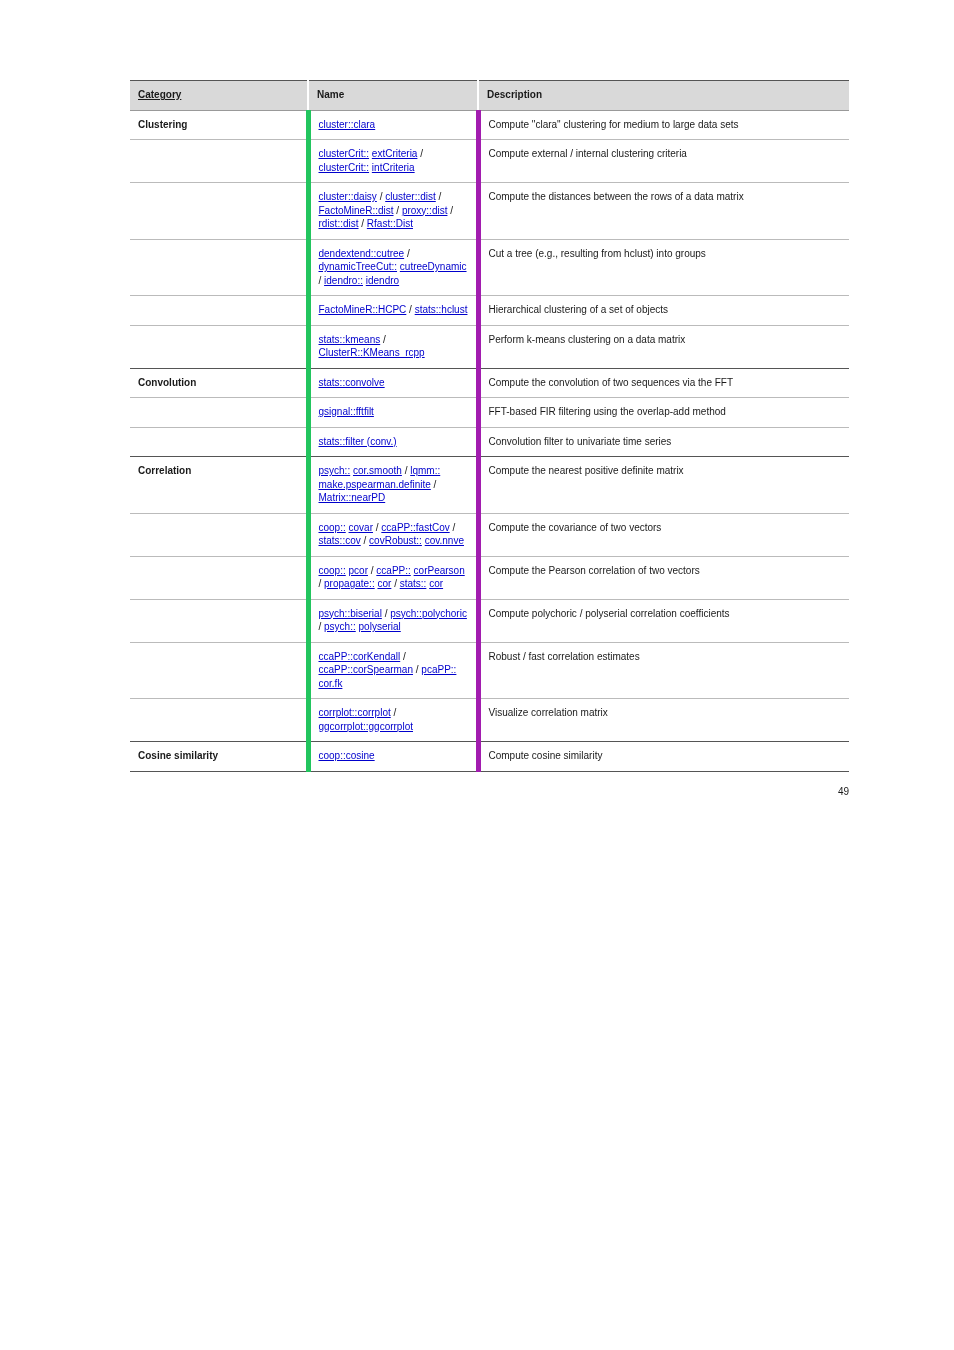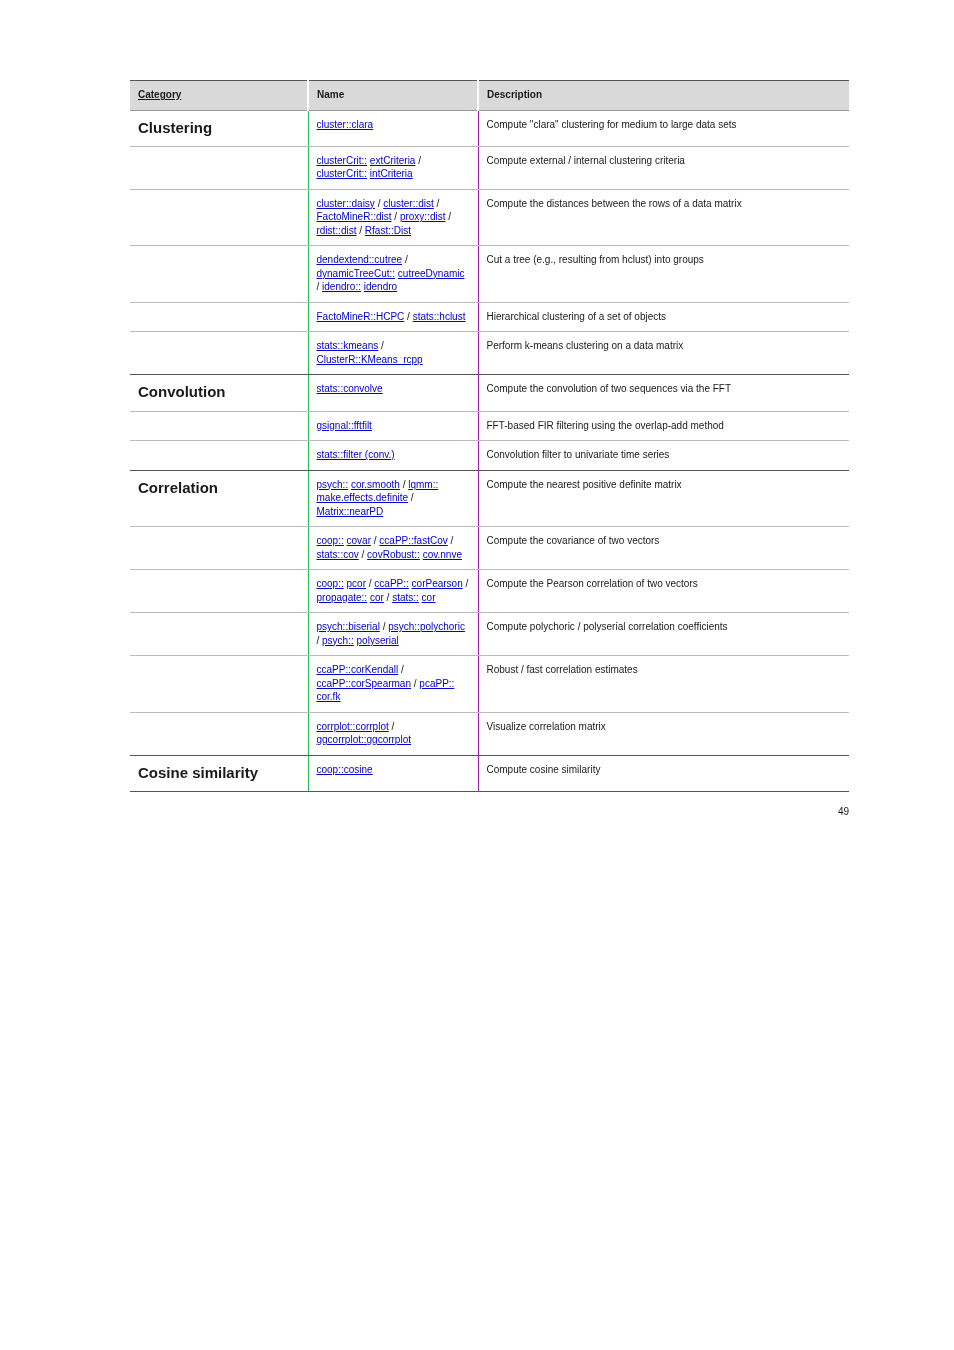--- a/index.html
+++ b/index.html
@@ -38,25 +38,25 @@
   thead th:first-child { border-right: 2px solid #fff; text-decoration: underline; }
   thead th:nth-child(2) { border-right: 2px solid #fff; }
   tbody td {
     border-bottom: 1px solid #bbb;
   }
   tbody tr.section-end td {
     border-bottom: 1.2px solid #555;
   }
   td.cat {
     font-weight: bold;
-    font-size: 15px;
-    border-right: 1px solid #22c55e;
+    font-size: 10px;
+    border-right: 5px solid #22c55e;
   }
   td.name {
-    border-right: 1px solid #a21caf;
+    border-right: 5px solid #a21caf;
   }
   td.name a {
     color: #0000cc;
     text-decoration: underline;
   }
   td.desc { font-size: 10px; }
   .page-no {
     text-align: right;
     font-size: 10px;
     margin-top: 14px;
@@ -120,21 +120,21 @@
           <td class="name"><a href="#">gsignal::fftfilt</a></td>
           <td class="desc">FFT-based FIR filtering using the overlap-add method</td>
         </tr>
         <tr class="section-end">
           <td class="cat"></td>
           <td class="name"><a href="#">stats::filter (conv.)</a></td>
           <td class="desc">Convolution filter to univariate time series</td>
         </tr>
         <tr>
           <td class="cat">Correlation</td>
-          <td class="name"><a href="#">psych::</a> <a href="#">cor.smooth</a> / <a href="#">lqmm::</a> <a href="#">make.effects.definite</a> / <a href="#">Matrix::nearPD</a></td>
+          <td class="name"><a href="#">psych::</a> <a href="#">cor.smooth</a> / <a href="#">lqmm::</a> <a href="#">make.pspearman.definite</a> / <a href="#">Matrix::nearPD</a></td>
           <td class="desc">Compute the nearest positive definite matrix</td>
         </tr>
         <tr>
           <td class="cat"></td>
           <td class="name"><a href="#">coop::</a> <a href="#">covar</a> / <a href="#">ccaPP::fastCov</a> / <a href="#">stats::cov</a> / <a href="#">covRobust::</a> <a href="#">cov.nnve</a></td>
           <td class="desc">Compute the covariance of two vectors</td>
         </tr>
         <tr>
           <td class="cat"></td>
           <td class="name"><a href="#">coop::</a> <a href="#">pcor</a> / <a href="#">ccaPP::</a> <a href="#">corPearson</a> / <a href="#">propagate::</a> <a href="#">cor</a> / <a href="#">stats::</a> <a href="#">cor</a></td>

